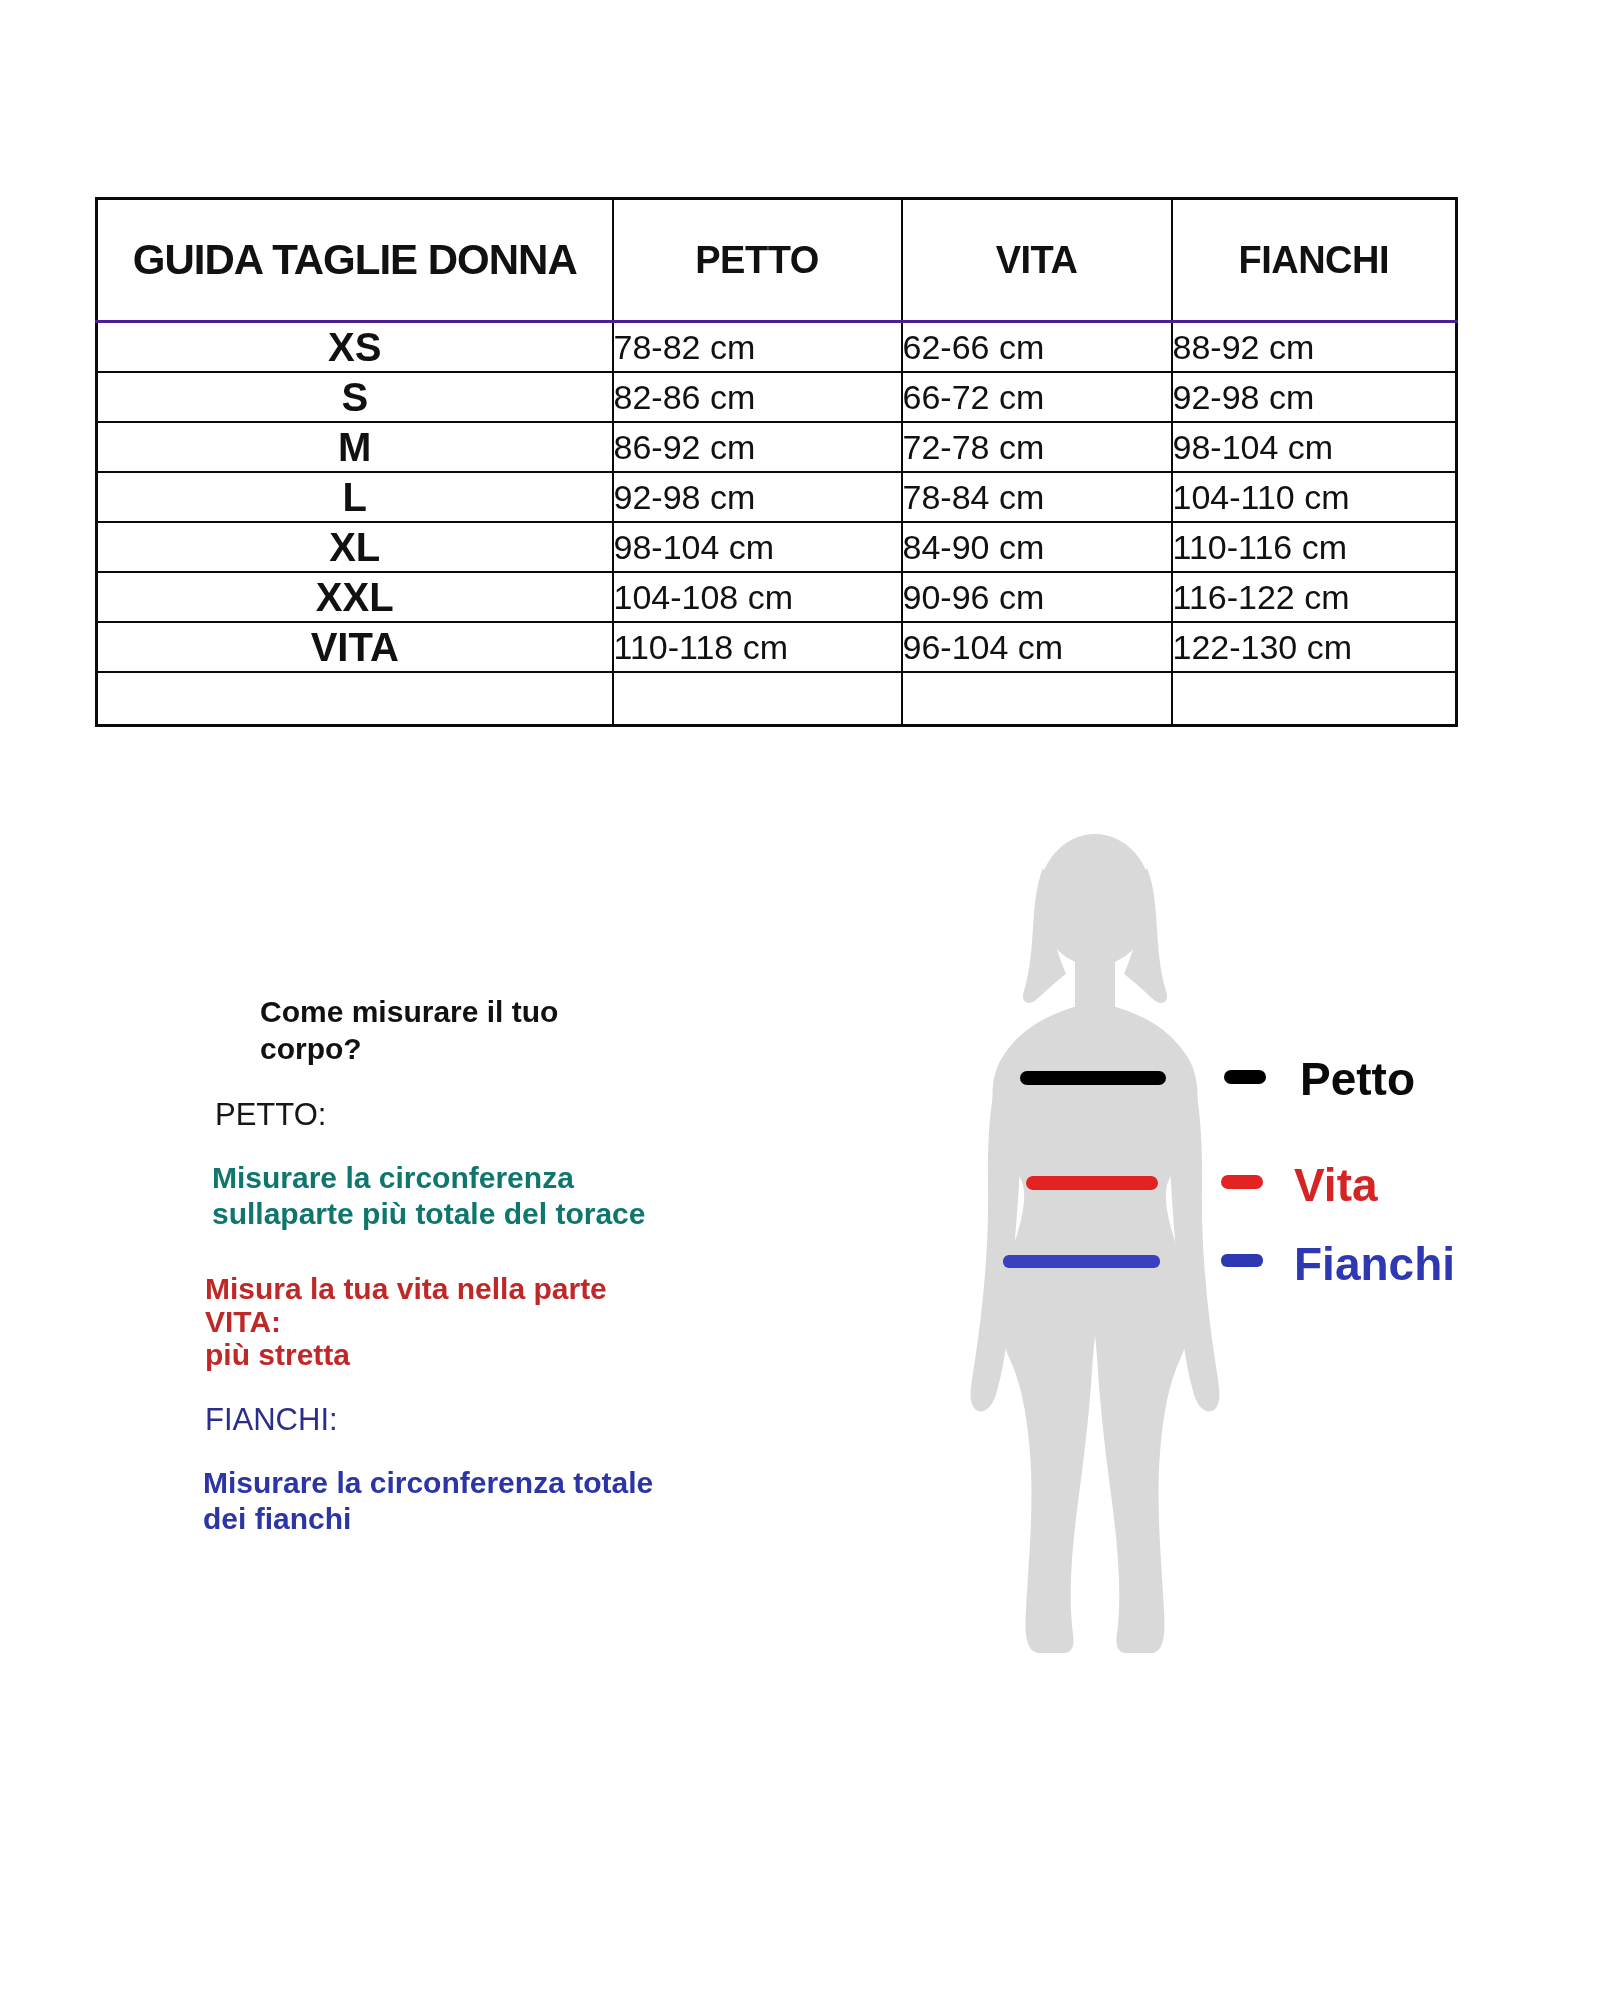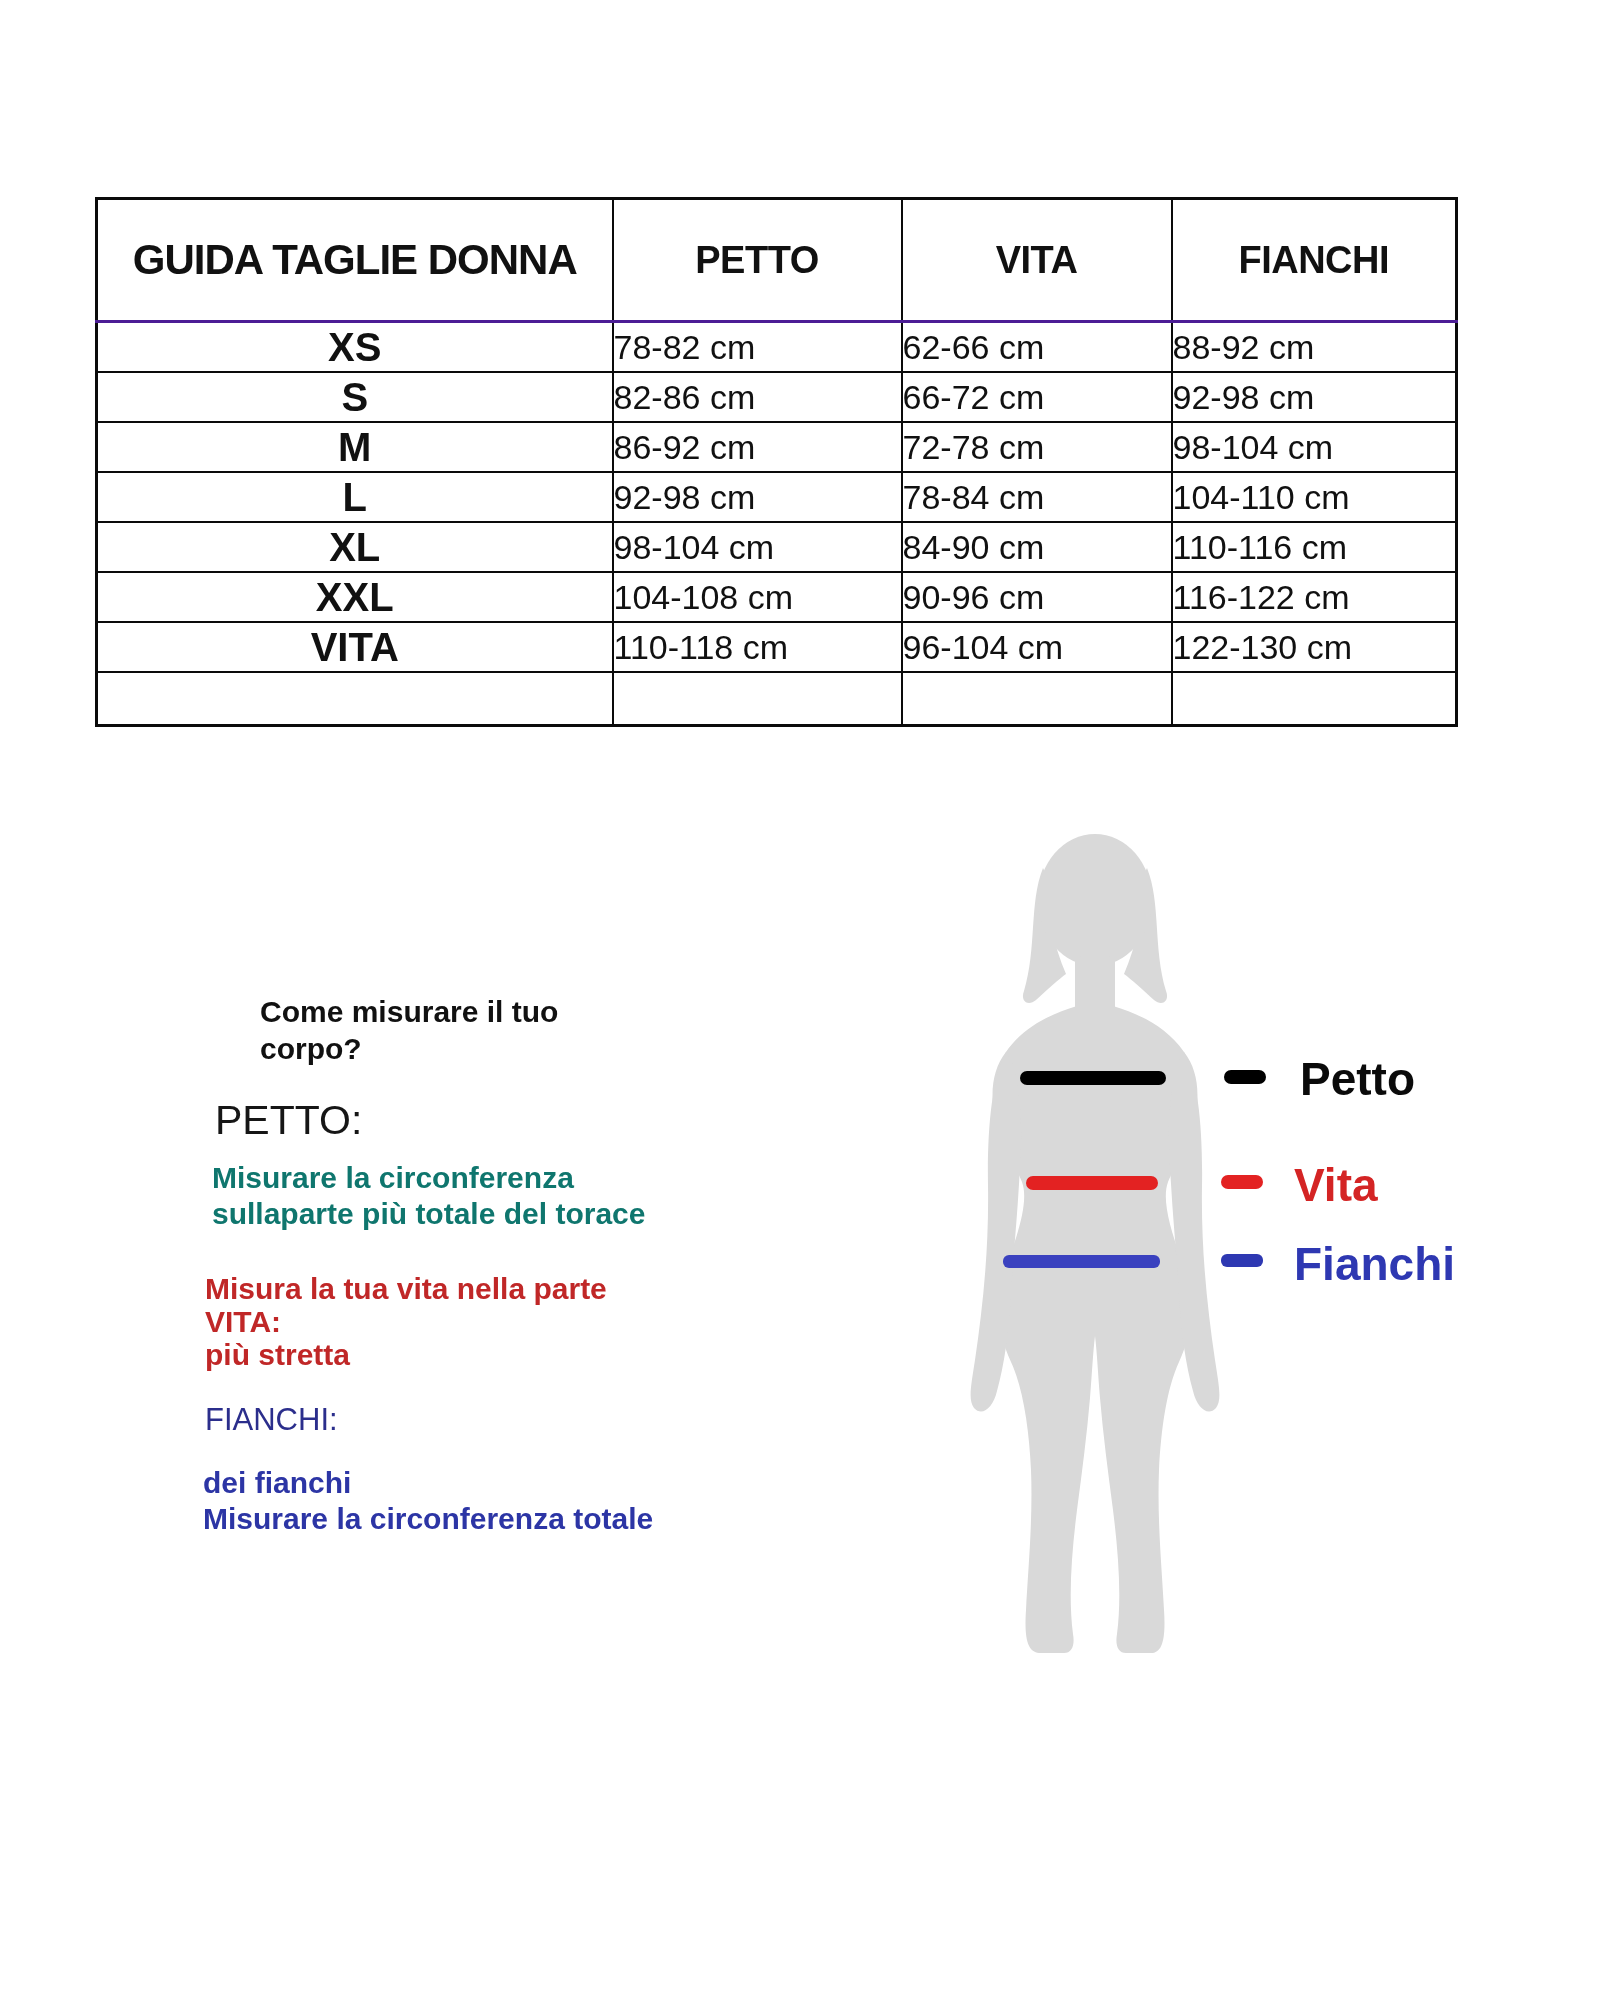--- a/index.html
+++ b/index.html
@@ -41,21 +41,21 @@
   th.h-col{font-size:38px;letter-spacing:-0.5px;}
   table.size-guide tbody td{height:48px;vertical-align:middle;}
   table.size-guide tbody tr.empty-row td{height:51px;}
   td.c-size{font-weight:bold;font-size:40px;text-align:center;}
   td.c-val{font-size:34px;text-align:left;padding-left:12px;margin-top:44px;}
 
   
   .instr{position:absolute;margin:0;}
   .instr .line{display:block;}
   .t-title{left:212px;top:993px;font-size:30px;font-weight:bold;line-height:37px;color:#111;margin-left:48px;}
-  .t-petto-h{left:215px;top:1097px;font-size:41px;font-weight:normal;color:#161616;}
+  .t-petto-h{left:215px;top:1097px;font-size:31px;font-weight:normal;color:#161616;}
   .t-petto-b{left:212px;top:1160px;font-size:30px;font-weight:bold;line-height:36px;color:#0f766e;}
   .t-vita{left:205px;top:1272px;font-size:30px;font-weight:bold;line-height:33px;color:#c02727;}
   .t-fianchi-h{left:205px;top:1402px;font-size:31px;font-weight:normal;color:#2b2e8c;}
   .t-fianchi-b{left:203px;top:1465px;font-size:30px;font-weight:bold;line-height:36px;color:#2c35a5;}
 
   
   .figure-svg{position:absolute;left:925px;top:828px;width:340px;height:830px;}
   .meas-line{position:absolute;}
   .line-petto{left:1020px;top:1071px;width:146px;height:14px;background:#000;border-radius:7px;}
   .line-vita{left:1026px;top:1176px;width:132px;height:14px;background:#e32222;border-radius:7px;}
@@ -154,22 +154,22 @@
 
   <p class="instr t-vita">
     <span class="line">Misura la tua vita nella parte</span>
     <span class="line">VITA:</span>
     <span class="line">più stretta</span>
   </p>
 
   <p class="instr t-fianchi-h">FIANCHI:</p>
 
   <p class="instr t-fianchi-b">
+    <span class="line">Misurare la circonferenza totale</span>
     <span class="line">dei fianchi</span>
-    <span class="line">Misurare la circonferenza totale</span>
   </p>
 
   <svg class="figure-svg" viewBox="0 0 340 830" aria-hidden="true">
     <g fill="#d9d9d9" stroke="none">
 
       <path d="M118,40 C104,75 112,120 99,163 C95,173 103,179 111,172 C123,161 134,151 141,146 C129,118 121,85 123,50 Z"></path>
       <path d="M222,40 C236,75 228,120 241,163 C245,173 237,179 229,172 C217,161 206,151 199,146 C211,118 219,85 217,50 Z"></path>
 
       <ellipse cx="170" cy="72" rx="57" ry="66"></ellipse>
 

